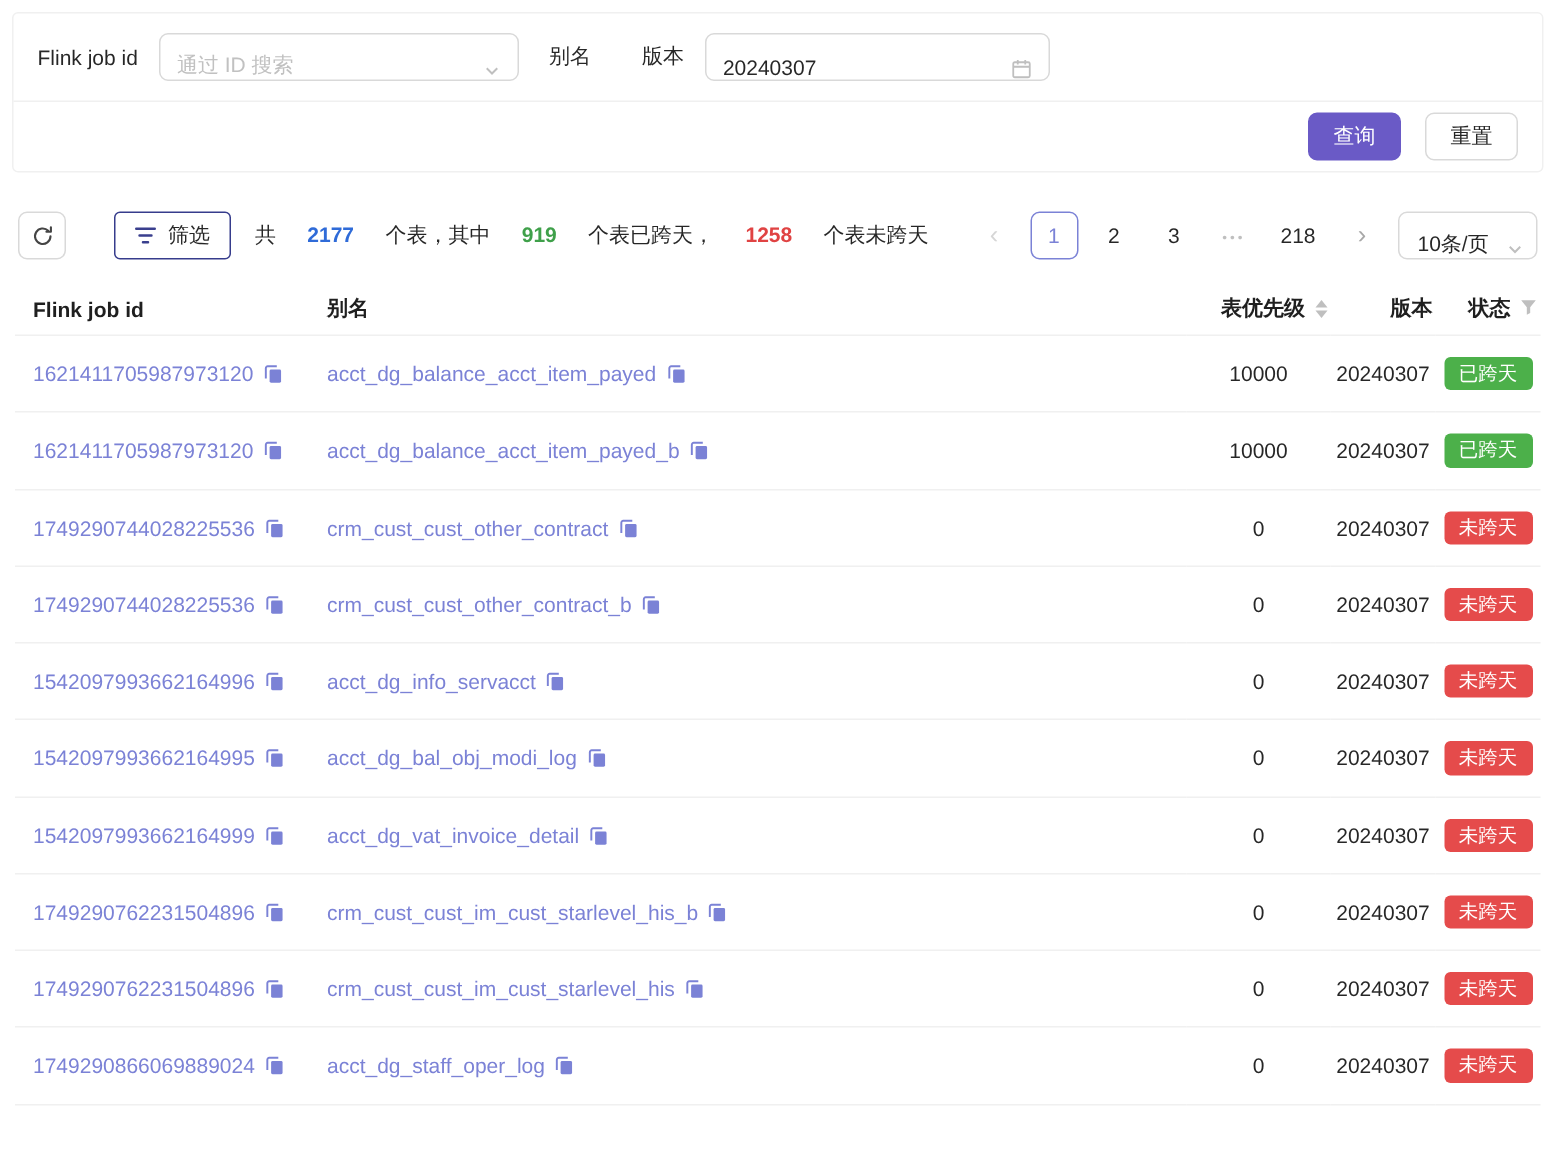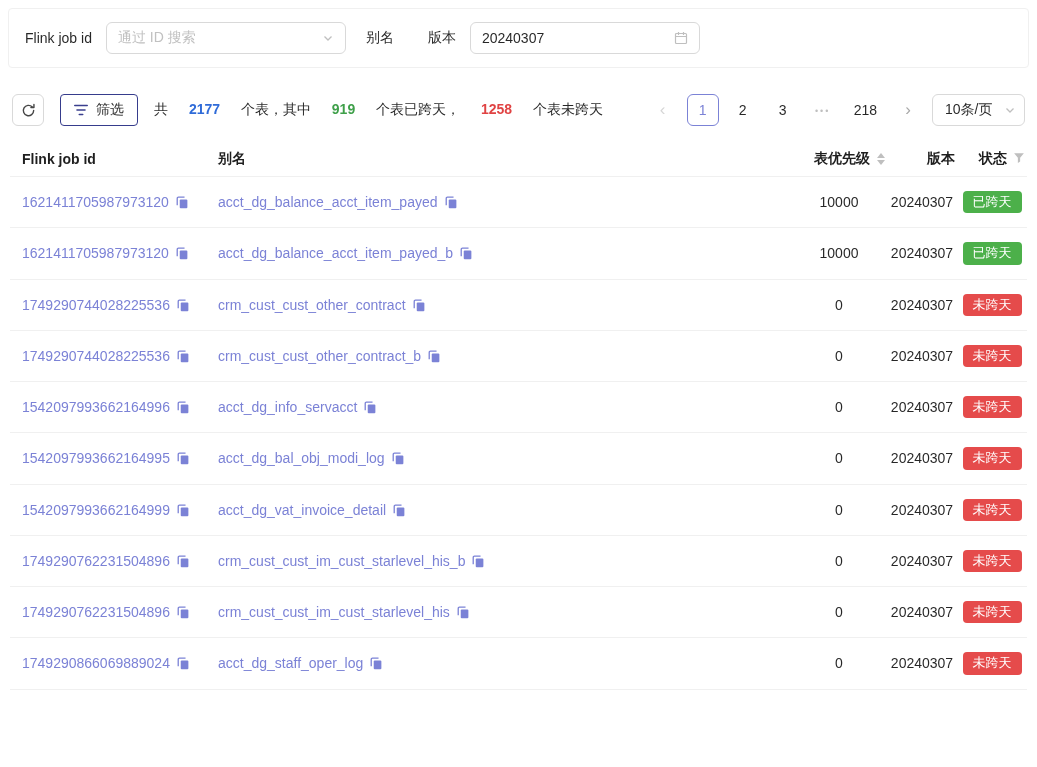--- a/index.html
+++ b/index.html
@@ -27,21 +27,21 @@
   .card-header{
     height:36px; display:flex; align-items:center;
     padding:0 16px; border-bottom:1px solid var(--border);
     font-size:13px; color:rgba(0,0,0,.85);
   }
   .filter-row{ display:flex; align-items:center; padding:13px 16px; }
   .field{ display:flex; align-items:center; margin-right:20px; }
   .field-label{ margin-right:14px; white-space:nowrap; }
   .control{
     height:32px; border:1px solid var(--control-border); border-radius:6px;
-    display:flex; align-items:center; justify-content:space-between;
+    display:flex; align-items:flex-end; justify-content:space-between;
     padding:0 11px; background:#fff; cursor:pointer;
   }
   .control.select{ width:240px; }
   .control.date{ width:230px; }
   .control .placeholder{ color:#c1c1c1; overflow:hidden; white-space:nowrap; }
   .control .value{ color:rgba(0,0,0,.85); }
   .actions-row{
     border-top:1px solid var(--border);
     padding:7px 16px; display:flex; justify-content:flex-end; gap:16px;
   }
@@ -56,21 +56,21 @@
   .toolbar{ display:flex; align-items:center; gap:16px; margin:26px 4px 0; }
   .icon-btn{
     width:32px; height:32px; flex:0 0 auto;
     border:1px solid var(--control-border); border-radius:6px; background:#fff;
     display:flex; align-items:center; justify-content:center; color:#454545; cursor:pointer;
   }
   .filter-btn{
     height:32px; padding:0 13px;
     border:1px solid #363c8c; border-radius:4px; background:#fff;
     display:flex; align-items:center; gap:8px;
-    font-size:14px; font-family:inherit; color:rgba(0,0,0,.85); cursor:pointer;
+    font-size:14px; font-family:inherit; color:rgba(0,0,0,.85); cursor:pointer;margin-left:16px;
   }
   .filter-btn .f-icon{ display:flex; color:#3a3f8e; }
   .summary{ white-space:nowrap; }
   .summary .num{ margin:0 17px; font-weight:600; }
   .num-total{ color:var(--summary-total); }
   .num-crossed{ color:var(--summary-crossed); }
   .num-not-crossed{ color:var(--summary-not-crossed); }
   .right-group{ margin-left:auto; display:flex; align-items:center; gap:8px; }
 
   
@@ -139,20 +139,24 @@
         <div class="control date">
           <span class="value">20240307</span>
           <span style="display:flex;">
             <svg width="14" height="14" viewBox="0 0 14 14" fill="none" stroke="#bfbfbf" stroke-width="1.2">
               <rect x="1.5" y="2.5" width="11" height="10" rx="1"></rect>
               <path d="M1.5 5.5h11M4.5 1v3M9.5 1v3"></path>
             </svg>
           </span>
         </div>
       </div>
+    </div>
+    <div class="actions-row">
+      <button class="btn primary">查询</button>
+      <button class="btn">重置</button>
     </div>
   </section>
 
   <div class="toolbar">
     <button class="icon-btn">
       <span style="display:flex;">
         <svg width="15" height="15" viewBox="0 0 16 16" fill="none" stroke="currentColor" stroke-width="1.5" stroke-linecap="round" stroke-linejoin="round">
           <path d="M13.5 8a5.5 5.5 0 1 1-1.61-3.89"></path>
           <path d="M13.8 1.6v3.2h-3.2"></path>
         </svg>

